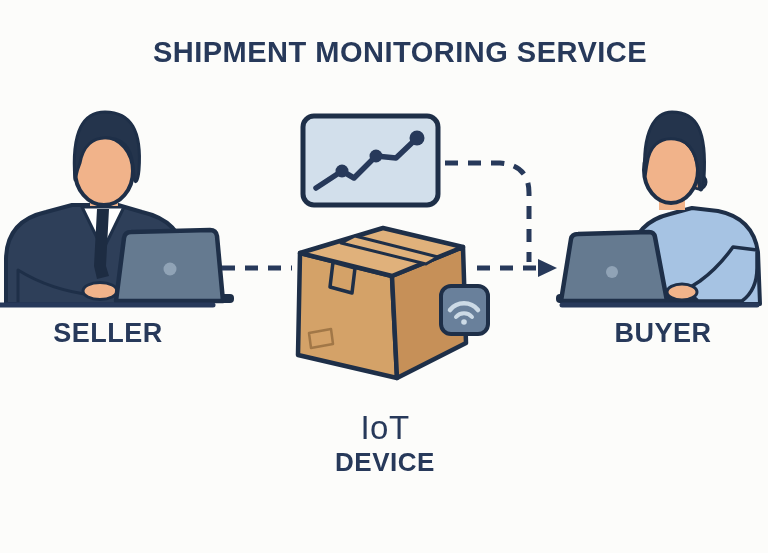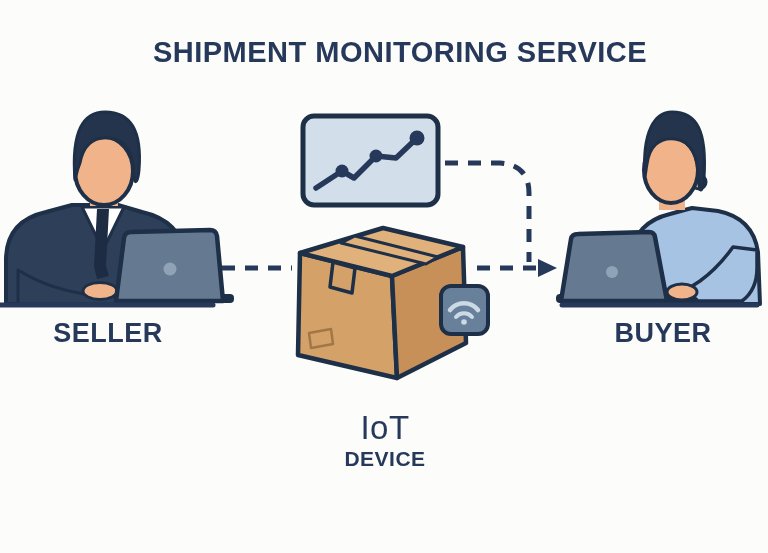--- a/index.html
+++ b/index.html
@@ -20,21 +20,21 @@
   .actor-label{
     position:absolute;top:318px;width:200px;text-align:center;
     font-size:27px;font-weight:800;letter-spacing:.5px;color:var(--navy);
   }
   .actor-label.seller{left:8px;}
   .actor-label.buyer{left:563px;}
   .device-label{
     position:absolute;left:285px;top:410px;width:200px;text-align:center;color:var(--navy);
   }
   .device-label .l1{font-size:33px;font-weight:400;letter-spacing:.5px;line-height:1.1;}
-  .device-label .l2{font-size:21px;font-weight:800;letter-spacing:.5px;line-height:1.25;}
+  .device-label .l2{font-size:26px;font-weight:800;letter-spacing:.5px;line-height:1.25;}
   svg{position:absolute;left:0;top:0;}
   .ol{stroke:var(--outline);stroke-linejoin:round;}
   .dash{stroke:var(--navy);stroke-width:5;fill:none;stroke-dasharray:13 10;}
 </style>
 </head>
 <body>
 
 <div class="canvas">
 
   <div class="title">SHIPMENT MONITORING SERVICE</div>

